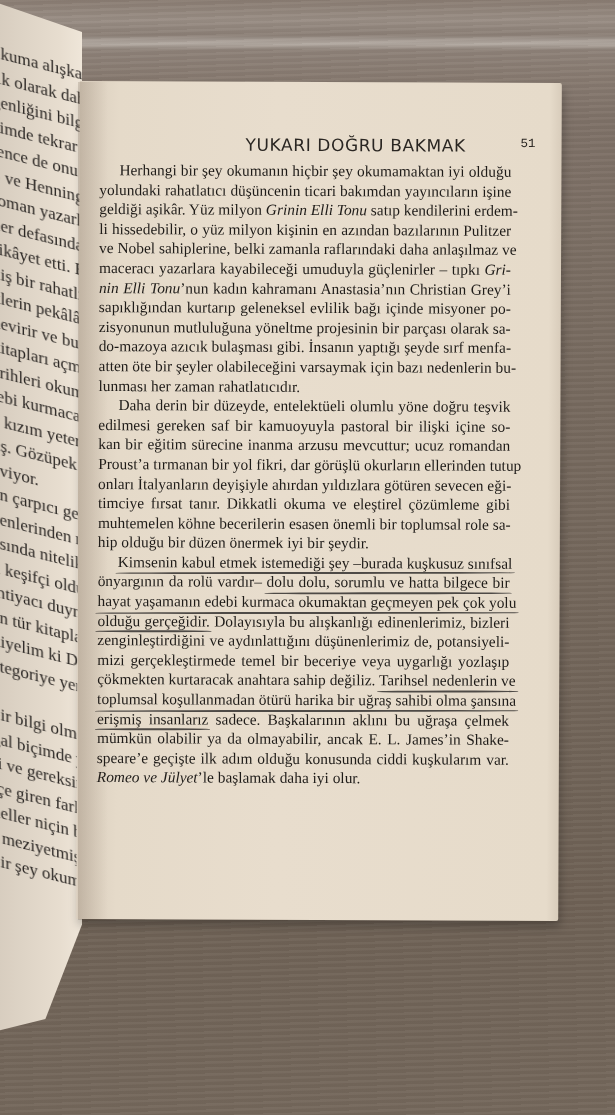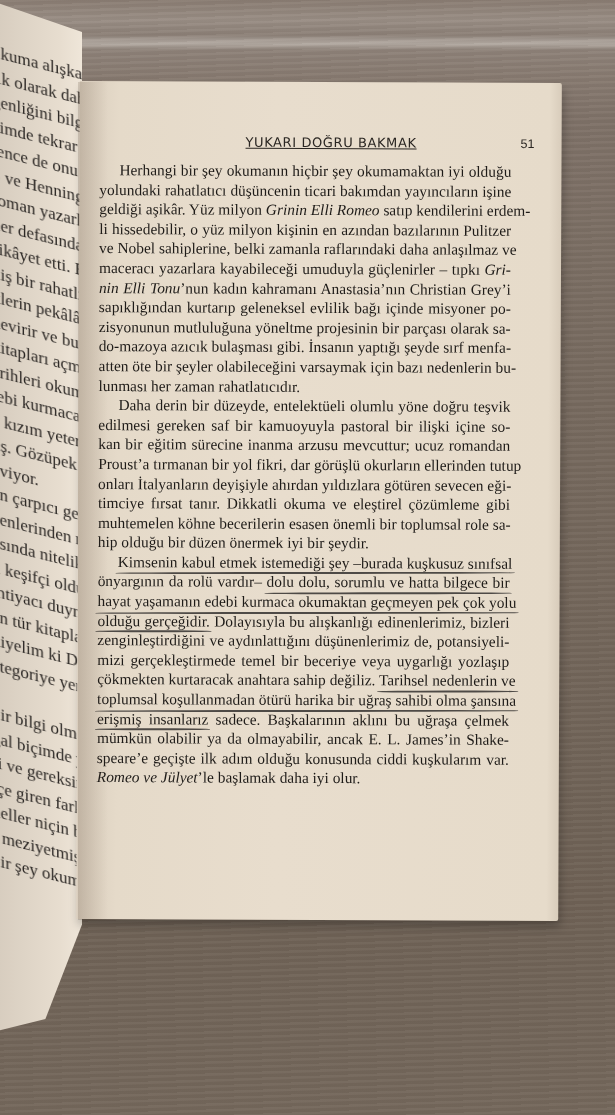--- a/index.html
+++ b/index.html
@@ -49,30 +49,29 @@
       top: 53px;
       left: 0;
       width: 100%;
       height: 20px;
     }
     .running-title {
       position: absolute;
       left: 166px;
       top: 0;
       font-family: "DejaVu Sans", sans-serif;
-      font-size: 13px;
+      font-size: 17px;
       letter-spacing: 0.6px;
       color: #2a2622;
-      text-decoration: underline;
     }
     .page-number {
       position: absolute;
       left: 441px;
       top: 1px;
-      font-family: Liberation Sans, sans-serif;
+      font-family: Liberation Mono, monospace;
       font-size: 12.5px;
       color: #2a2622;
     }
     .page-body {
       position: absolute;
       left: 20px;
       top: 79px;
       width: 412px;
       font-size: 15.4px;
       line-height: 19.6px;
@@ -186,21 +185,21 @@
 
 <div class="right-page">
   <div class="page-header">
     <span class="running-title">YUKARI DOĞRU BAKMAK</span>
     <span class="page-number">51</span>
   </div>
   <div class="page-body" id="page-body">
       <div class="para">
         <span class="line indent">Herhangi bir şey okumanın hiçbir şey okumamaktan iyi olduğu</span>
         <span class="line">yolundaki rahatlatıcı düşüncenin ticari bakımdan yayıncıların işine</span>
-        <span class="line">geldiği aşikâr. Yüz milyon <i>Grinin Elli Romeo</i> satıp kendilerini erdem-</span>
+        <span class="line">geldiği aşikâr. Yüz milyon <i>Grinin Elli Tonu</i> satıp kendilerini erdem-</span>
         <span class="line">li hissedebilir, o yüz milyon kişinin en azından bazılarının Pulitzer</span>
         <span class="line">ve Nobel sahiplerine, belki zamanla raflarındaki daha anlaşılmaz ve</span>
         <span class="line">maceracı yazarlara kayabileceği umuduyla güçlenirler – tıpkı <i>Gri-</i></span>
         <span class="line"><i>nin Elli Tonu</i>’nun kadın kahramanı Anastasia’nın Christian Grey’i</span>
         <span class="line">sapıklığından kurtarıp geleneksel evlilik bağı içinde misyoner po-</span>
         <span class="line">zisyonunun mutluluğuna yöneltme projesinin bir parçası olarak sa-</span>
         <span class="line">do-mazoya azıcık bulaşması gibi. İnsanın yaptığı şeyde sırf menfa-</span>
         <span class="line">atten öte bir şeyler olabileceğini varsaymak için bazı nedenlerin bu-</span>
         <span class="line last">lunması her zaman rahatlatıcıdır.</span>
       </div>

